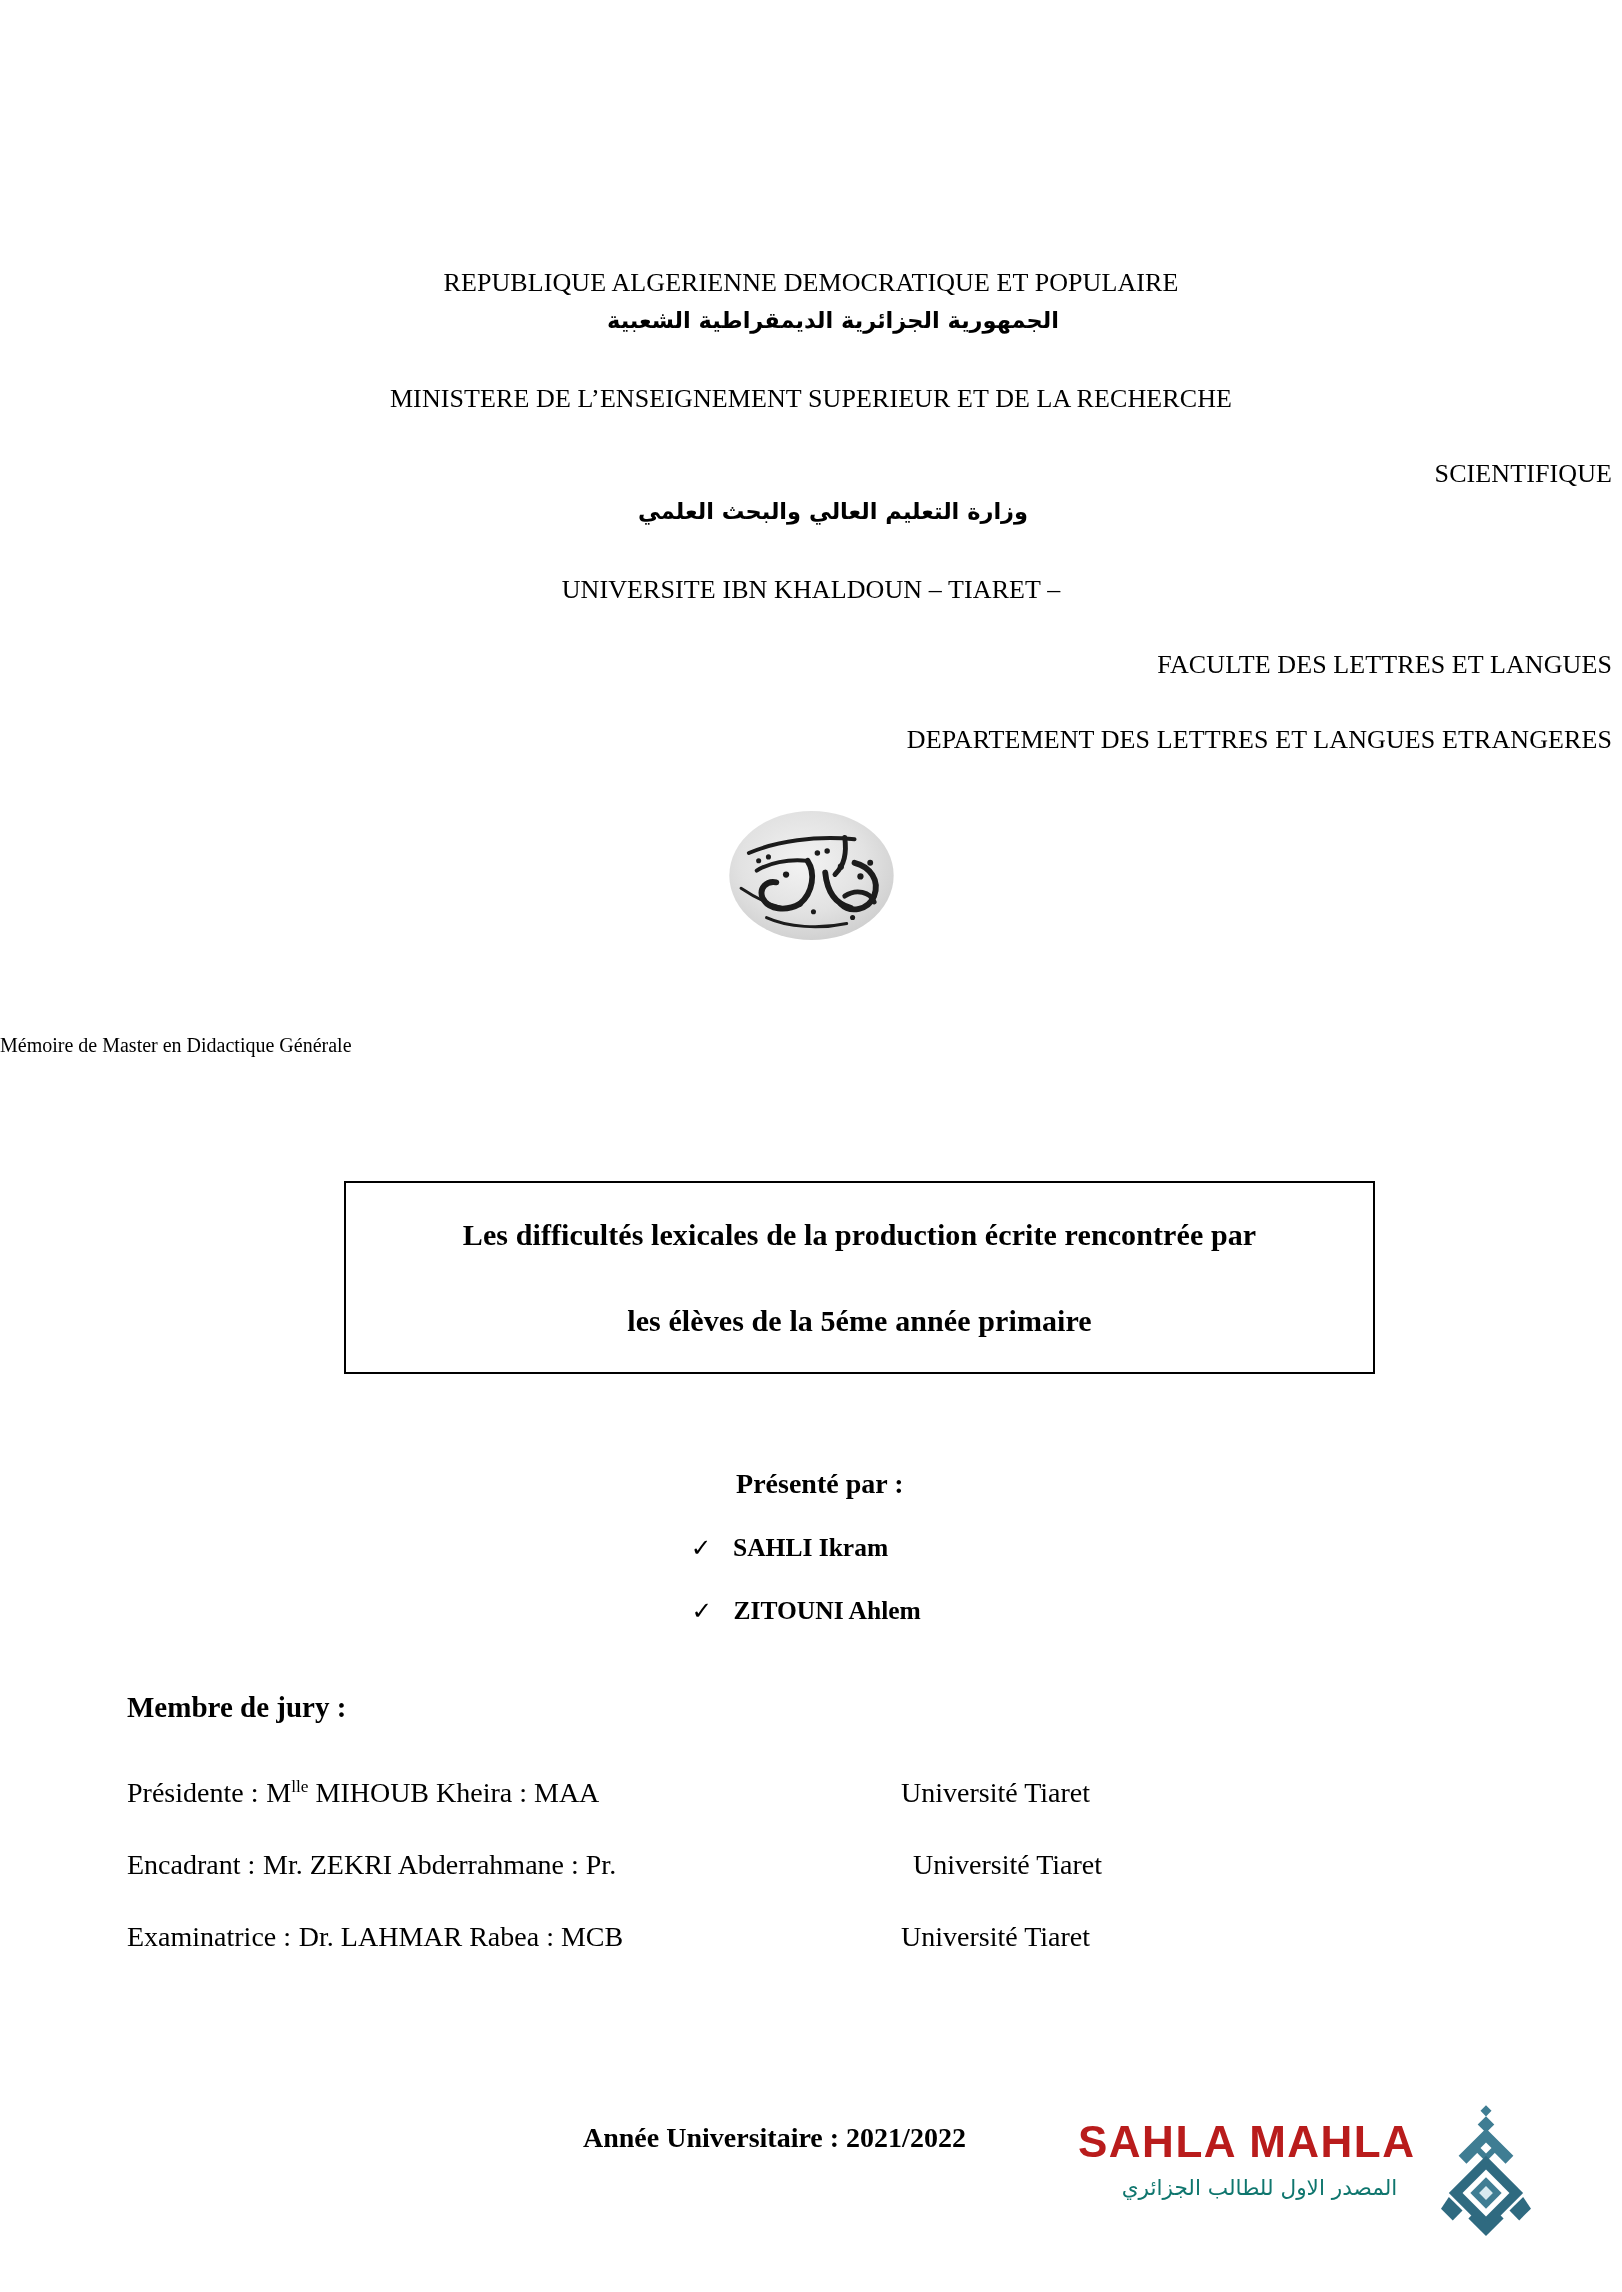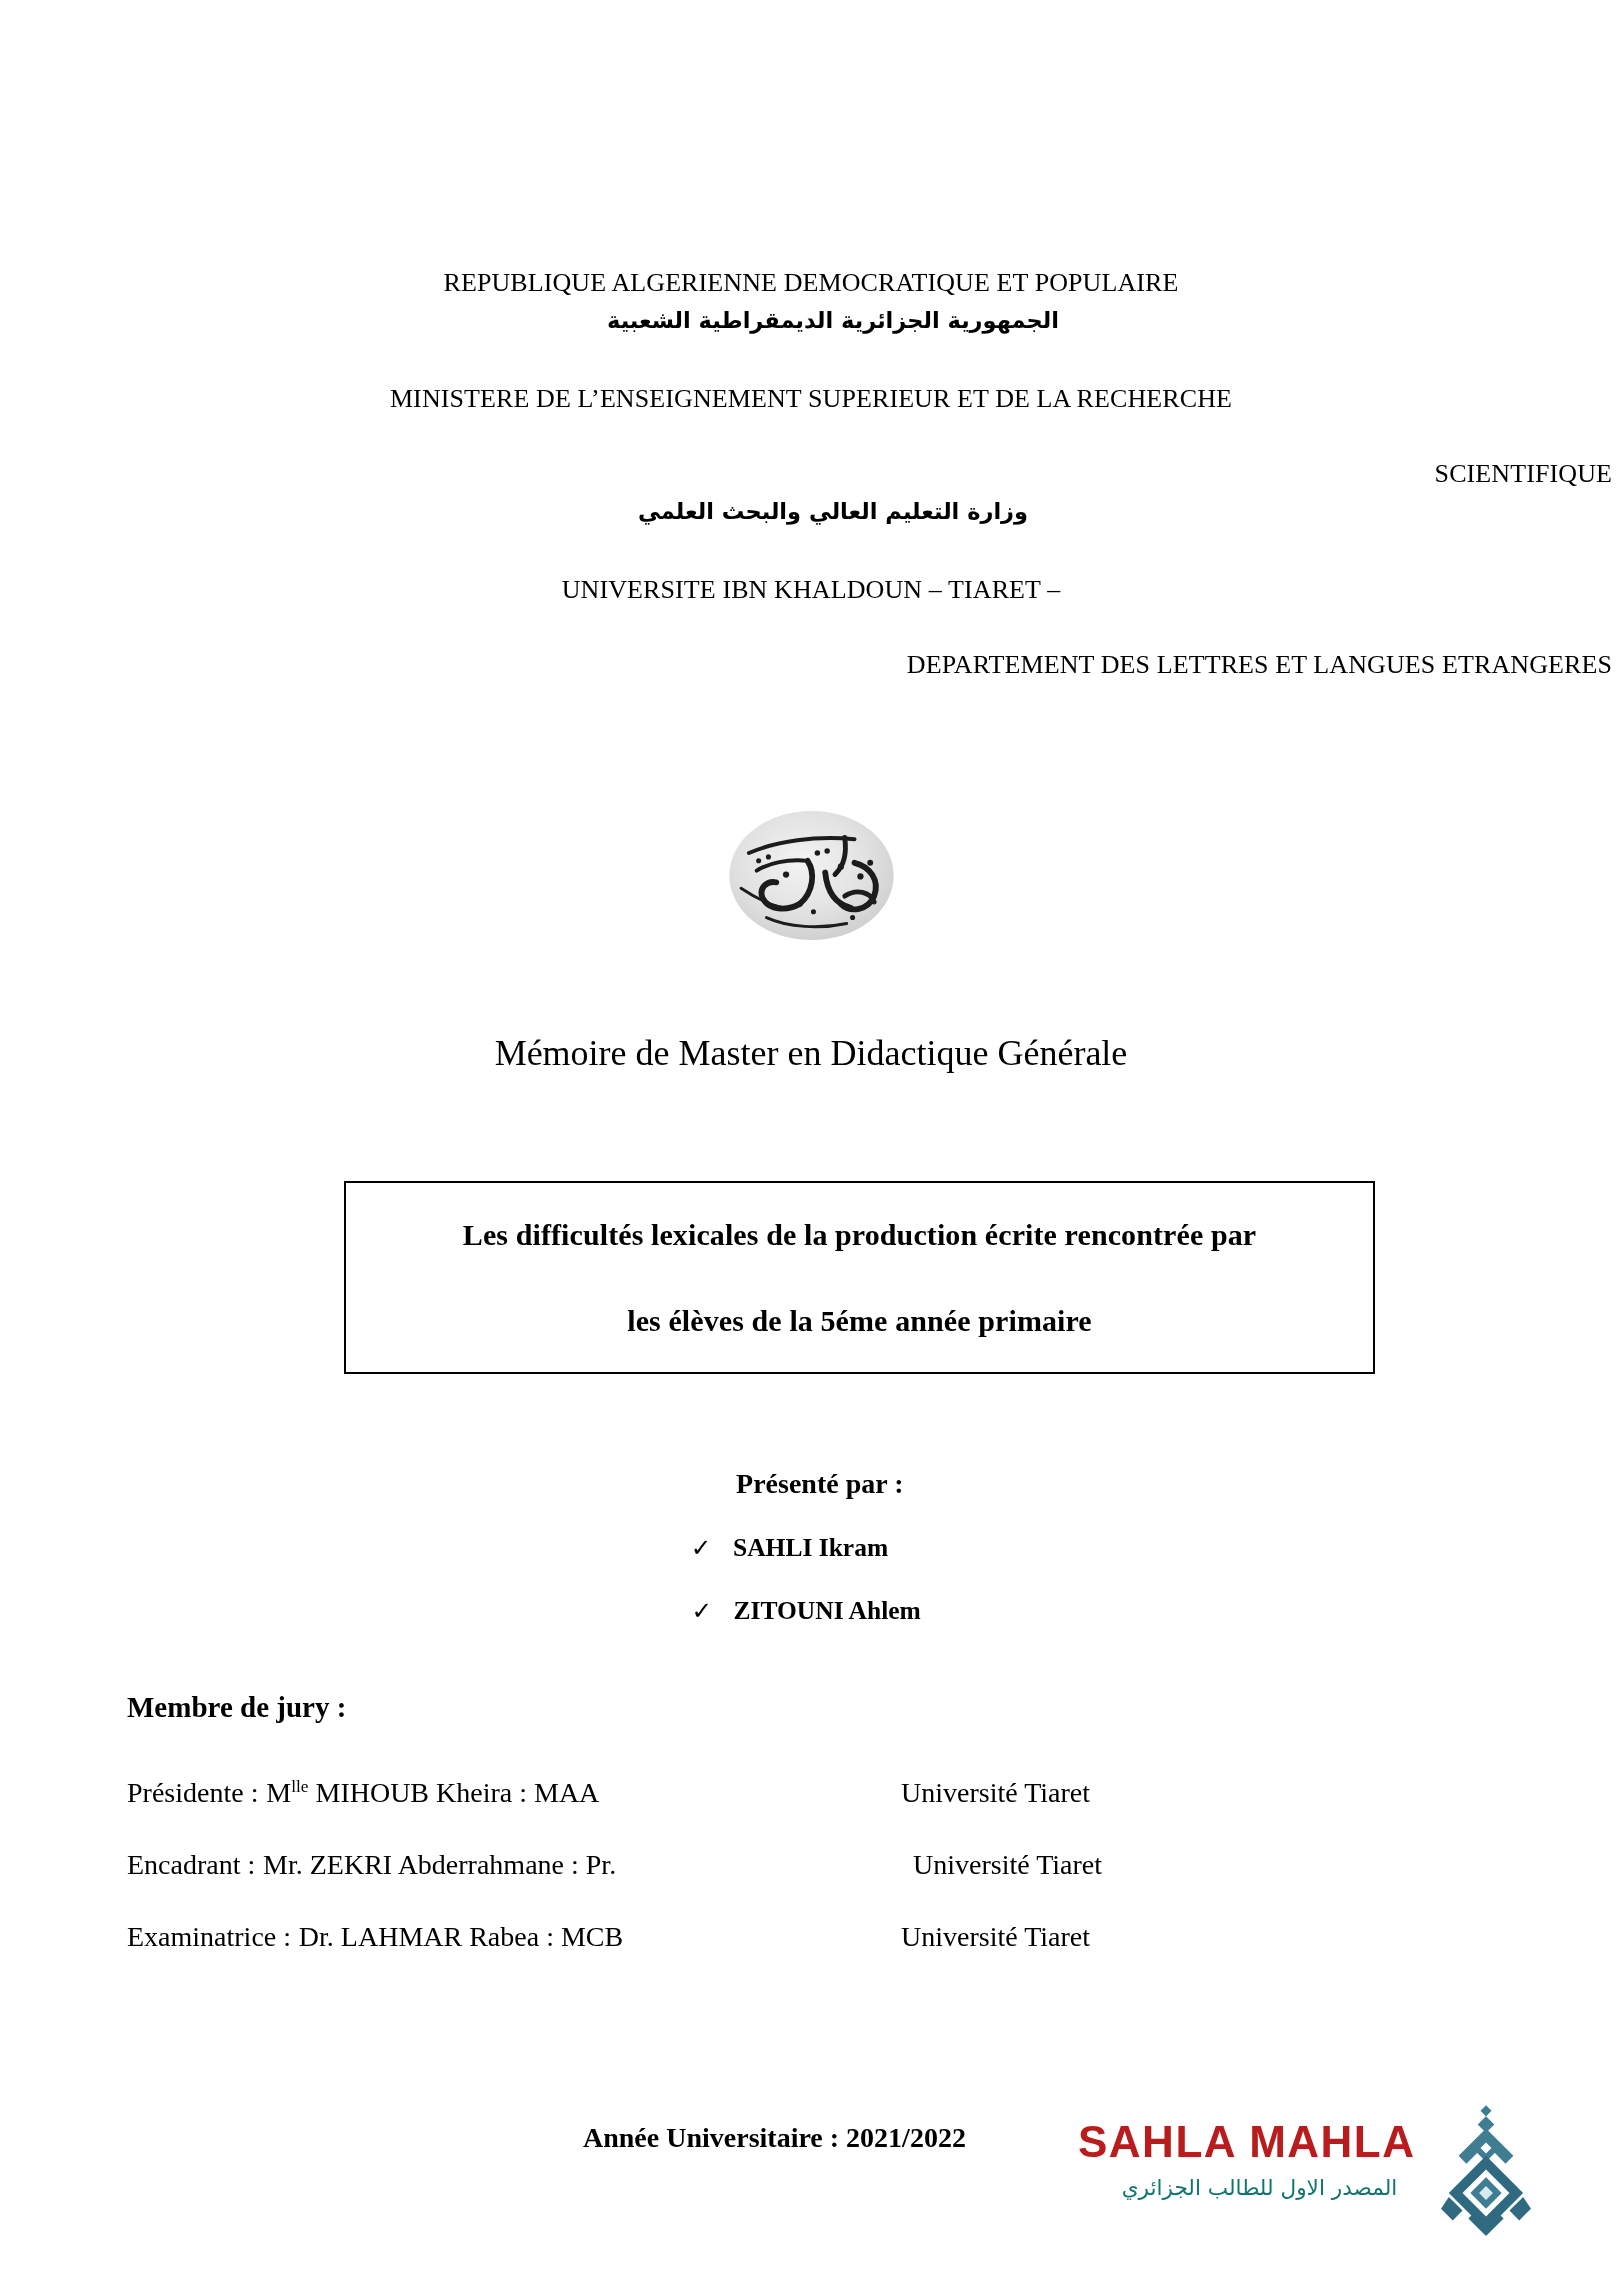--- a/index.html
+++ b/index.html
@@ -64,22 +64,21 @@
     position: relative;
   }
   .emblem svg { display: block; }
 
   
   .memoire {
     position: absolute;
     top: 1035px;
     left: 0;
     width: 1622px;
-    text-align: center;
-    font-size: 36px;
+    font-size: 20px;
     line-height: 1;
   }
   .theme-label {
     position: absolute;
     top: 1109px;
     left: 0;
     width: 1622px;
     text-align: center;
     font-size: 23.5px;
     font-weight: 700;
@@ -244,20 +243,21 @@
 
 <div class="page">
 
   <div class="header-block">
     <div class="hdr-line">REPUBLIQUE ALGERIENNE DEMOCRATIQUE ET POPULAIRE</div>
     <div class="ar-line hdr-gap-1">الجمهورية الجزائرية الديمقراطية الشعبية</div>
     <div class="hdr-line hdr-gap-2">MINISTERE DE L’ENSEIGNEMENT SUPERIEUR ET DE LA RECHERCHE</div>
     <div class="hdr-line hdr-gap-3">SCIENTIFIQUE</div>
     <div class="ar-line hdr-gap-1">وزارة التعليم العالي والبحث العلمي</div>
     <div class="hdr-line hdr-gap-2">UNIVERSITE IBN KHALDOUN – TIARET –</div>
+    <div class="hdr-line hdr-gap-3">FACULTE DES LETTRES ET LANGUES</div>
     <div class="hdr-line hdr-gap-3">DEPARTEMENT DES LETTRES ET LANGUES ETRANGERES</div>
   </div>
 
   <div class="emblem-wrap">
     <div class="emblem">
       <svg width="227" height="147" viewBox="0 0 232 150" xmlns="http://www.w3.org/2000/svg">
         <defs>
           <radialGradient id="seal" cx="45%" cy="40%" r="70%">
             <stop offset="0%" stop-color="#f3f3f3"></stop>
             <stop offset="55%" stop-color="#e2e2e2"></stop>

